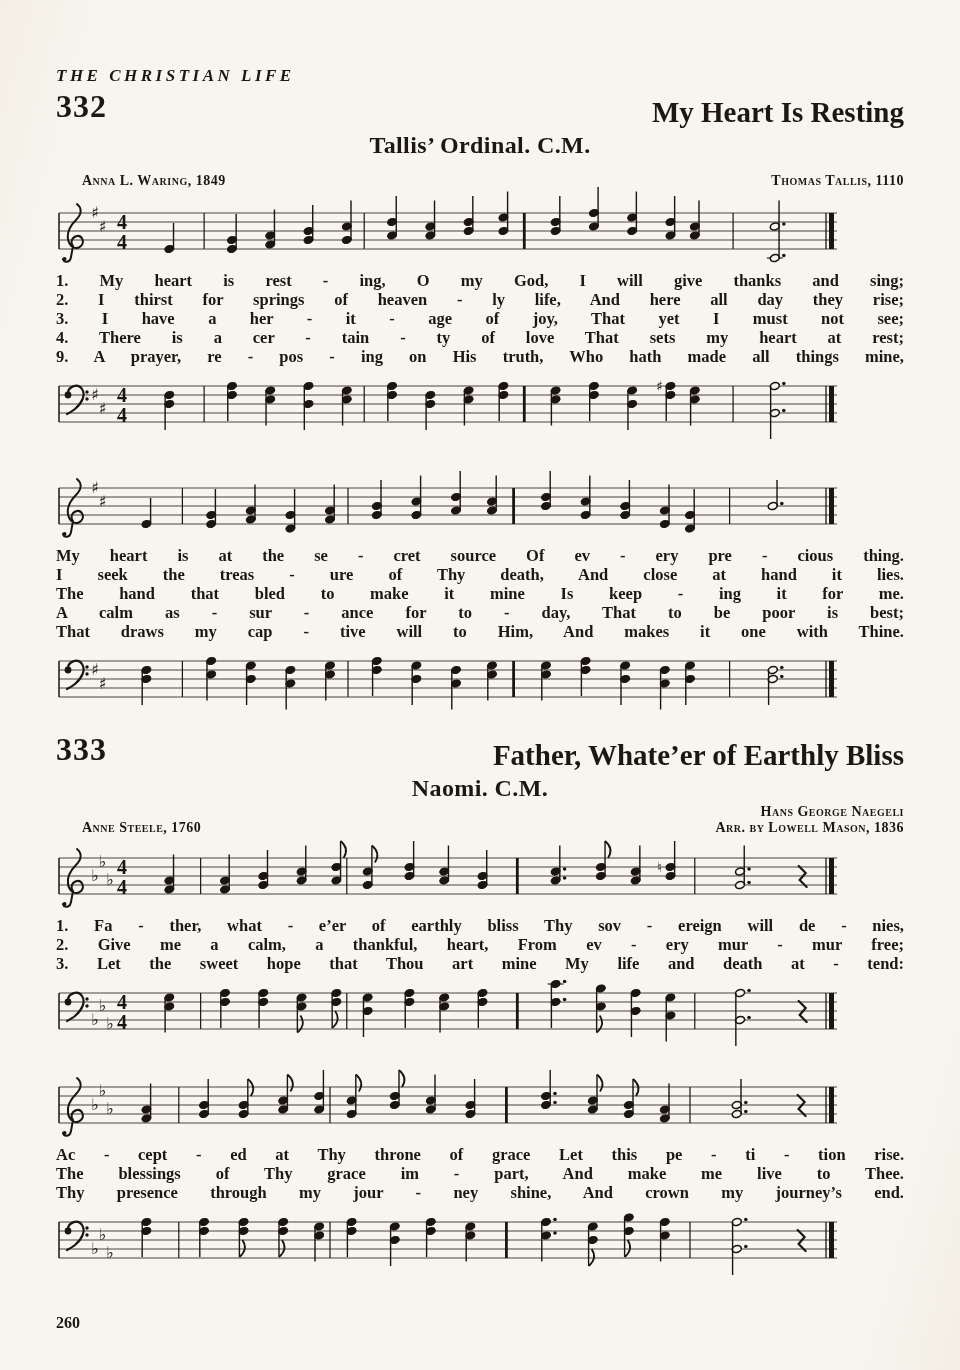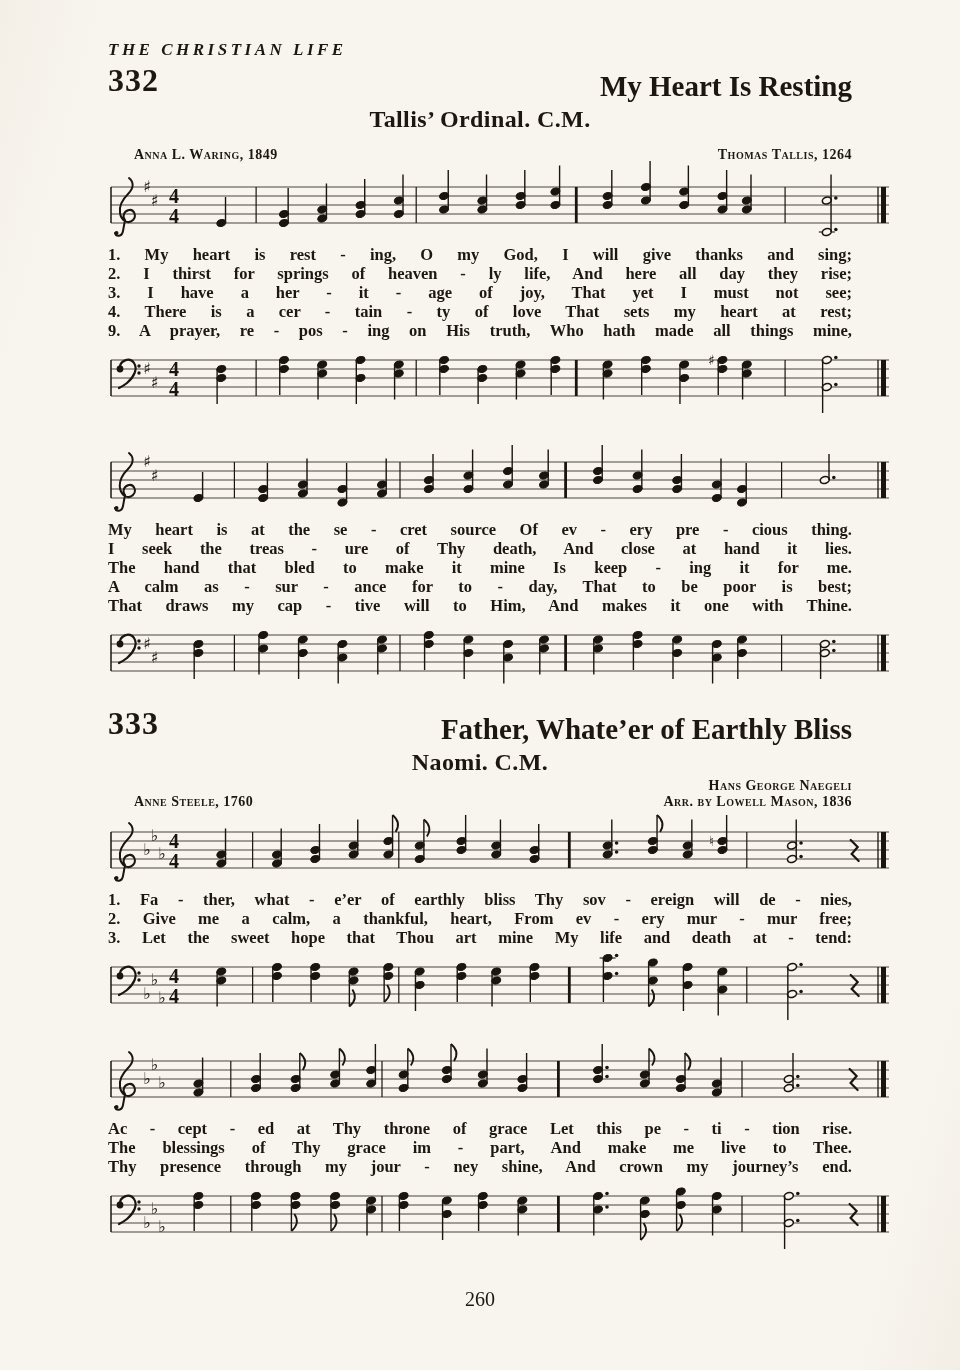--- a/index.html
+++ b/index.html
@@ -6,21 +6,21 @@
   html,body { background:#e8e4dc; }
   body { font-family: "Liberation Serif", serif; }
   .page {
     position: relative;
     width: 960px; height: 1370px;
     margin: 0 auto;
     background: linear-gradient(105deg, #f3efe7 0%, #f8f5ee 8%, #f8f5ee 92%, #f2eee6 100%);
     color: #1c1712;
     overflow: hidden;
   }
-  .content { margin: 0 108px; padding-top: 40px; }
+  .content { margin: 0 56px; padding-top: 66px; }
   .section-title {
     font-style: italic; font-weight: bold;
     font-size: 17px; letter-spacing: 3.5px;
     height: 26px;
   }
   
   .hymn-head { position: relative; text-align: center; }
   .hymn-head .num {
     position: absolute; left: 0; top: -4px;
     font-size: 32px; font-weight: bold; letter-spacing: 1px;
@@ -41,40 +41,40 @@
   svg.staff { display:block; width: 784px; height: 64px; overflow: visible; margin: 6px 0; }
   
   .lyrics { margin: 8px 0 4px 0; }
   .lyr {
     font-size: 16.5px; font-weight: bold; line-height: 19px;
     text-align: justify; text-align-last: justify;
     white-space: normal;
   }
   .sp1 { height: 26px; } .sp2 { height: 18px; }
   .pagenum {
-    text-align: center; font-size: 20px; font-weight: normal;
+    font-size: 16px; font-weight: bold;
     margin-top: 42px;
   }
 </style>
 </head>
 <body>
 
 <div class="page">
   <div class="content">
 
     <div class="section-title">THE CHRISTIAN LIFE</div>
 
     <div class="hymn-head h332">
       <div class="num">332</div>
       <div class="title">My Heart Is Resting</div>
       <div class="tune">Tallis’ Ordinal. C.M.</div>
       <div class="credits">
         <span class="author">Anna L. Waring, 1849</span>
         <span class="composer-block">
-          <span>Thomas Tallis, 1264</span>
+          <span>Thomas Tallis, 1110</span>
         </span>
       </div>
     </div>
 
     <svg class="staff" viewBox="0 0 784 64">
         <line x1="3" y1="14" x2="781" y2="14" stroke="#4a443b" stroke-width="1.1"></line>
         <line x1="3" y1="23" x2="781" y2="23" stroke="#4a443b" stroke-width="1.1"></line>
         <line x1="3" y1="32" x2="781" y2="32" stroke="#4a443b" stroke-width="1.1"></line>
         <line x1="3" y1="41" x2="781" y2="41" stroke="#4a443b" stroke-width="1.1"></line>
         <line x1="3" y1="50" x2="781" y2="50" stroke="#4a443b" stroke-width="1.1"></line>

